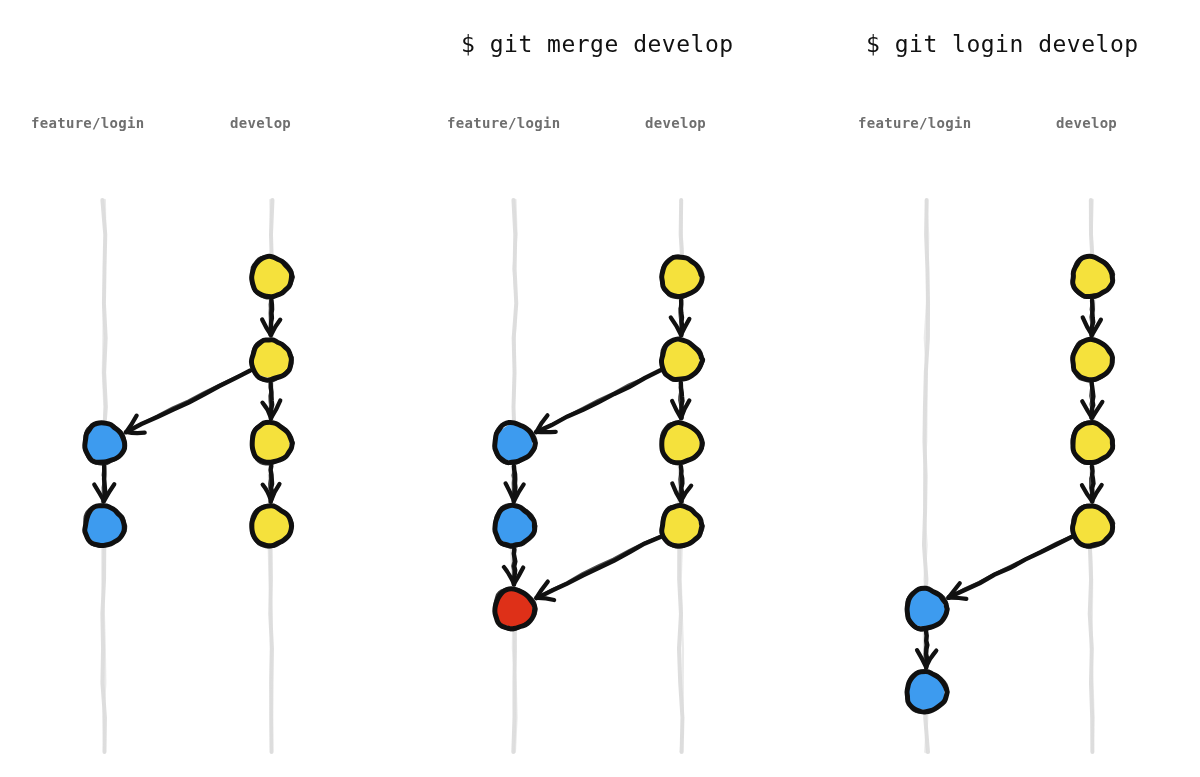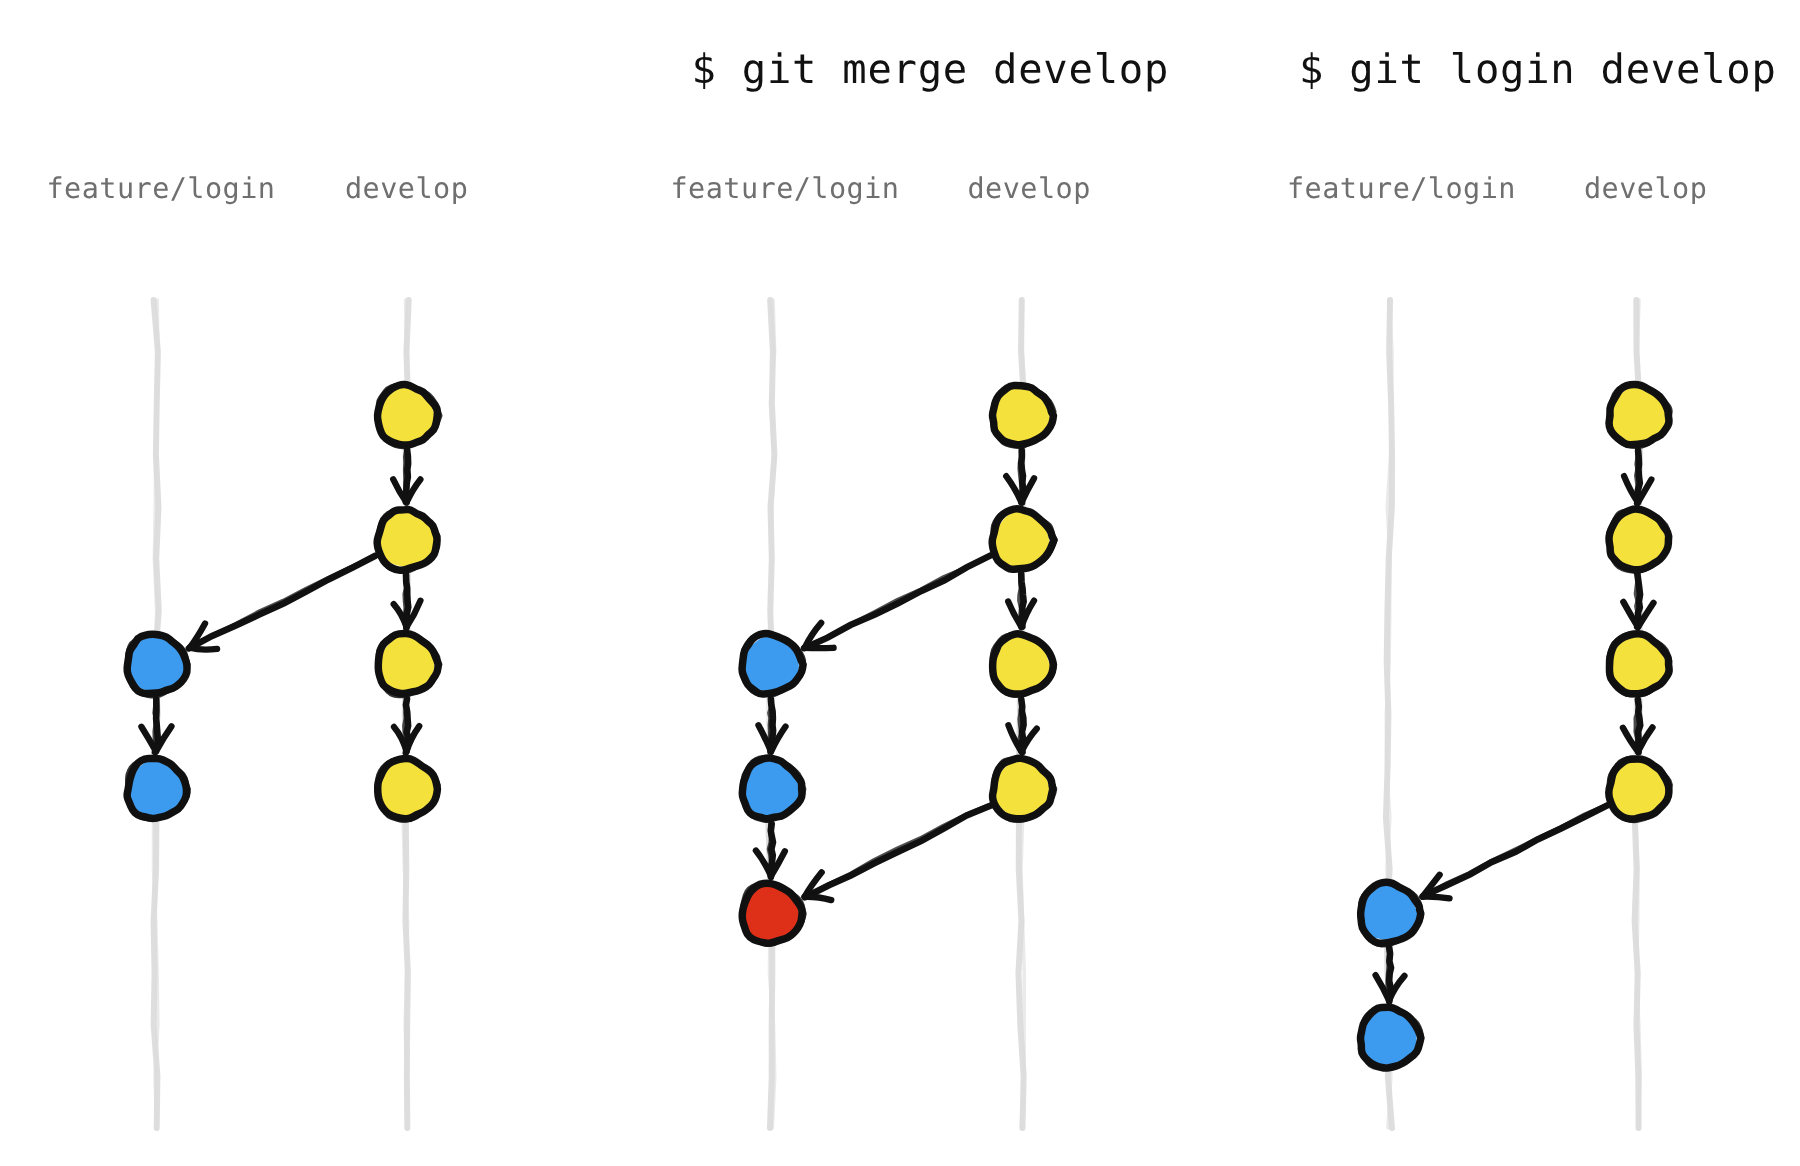--- a/index.html
+++ b/index.html
@@ -15,32 +15,33 @@
     position: relative;
   }
   #stage {
     position: relative;
     width: 1200px;
     height: 777px;
   }
   .panel-title {
     position: absolute;
     font-family: "DejaVu Sans Mono", monospace;
-    font-size: 27px;
+    font-size: 23px;
     color: #111111;
     white-space: pre;
     letter-spacing: 0.5px;
   }
   .branch-label {
     position: absolute;
     font-family: "DejaVu Sans Mono", monospace;
-    font-size: 19px;
+    font-size: 14px;
     color: #6f6f6f;
     white-space: pre;
     letter-spacing: 0.3px;
+    font-weight: bold;
   }
   svg.graph {
     position: absolute;
     left: 0;
     top: 0;
     width: 1200px;
     height: 777px;
   }
 </style>
 </head>

